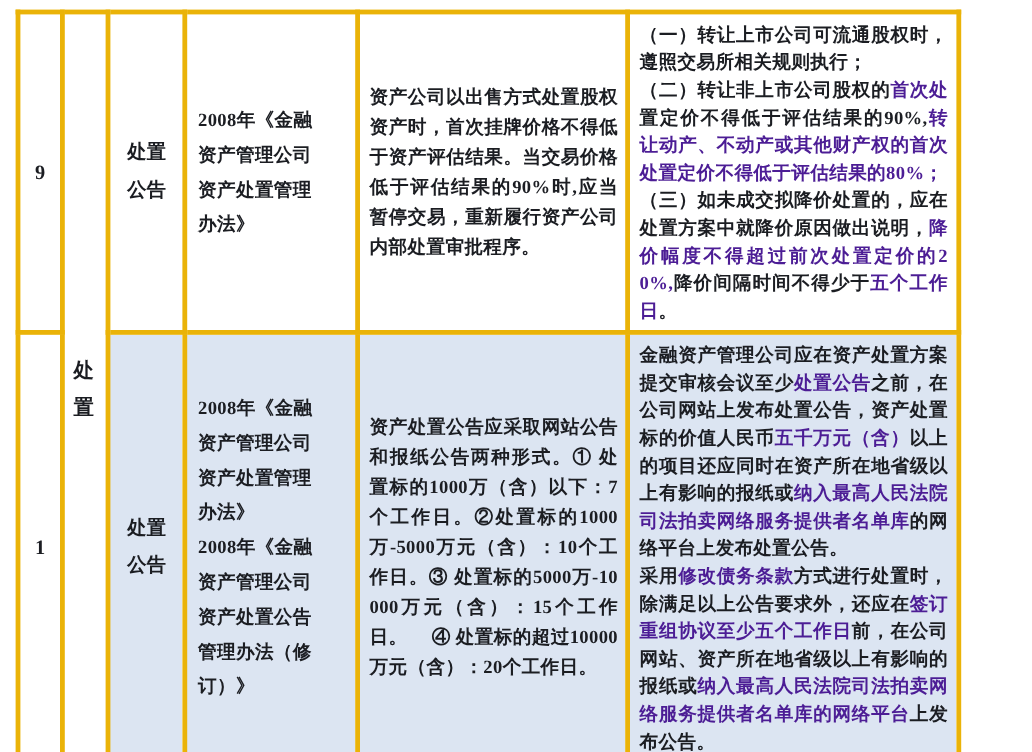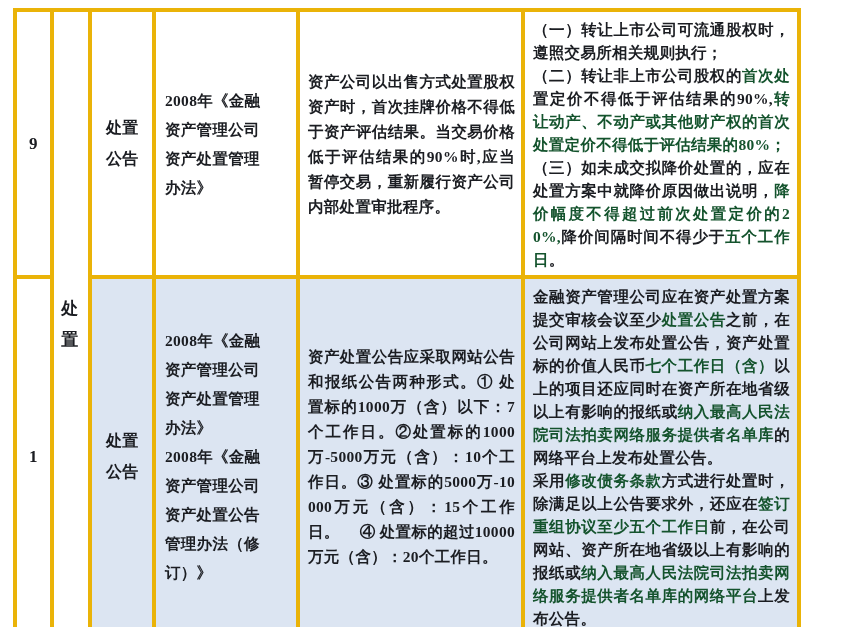--- a/index.html
+++ b/index.html
@@ -75,21 +75,21 @@
     white-space:pre-wrap;
     word-break:break-all;
     text-align:justify;
   }
   tr.row-blue td.cell-category,
   tr.row-blue td.cell-source,
   tr.row-blue td.cell-desc,
   tr.row-blue td.cell-detail {
     background:#dce5f2;
   }
-  .red { color:#14532d; }
+  .red { color:#4c1d95; }
 </style>
 </head>
 <body>
 
 <div class="page">
   <table class="doc-table">
     <colgroup>
       <col style="width:37px">
       <col style="width:38px">
       <col style="width:64px">
@@ -113,18 +113,18 @@
 （三）如未成交拟降价处置的，应在处置方案中就降价原因做出说明，</span><span class="red">降价幅度不得超过前次处置定价的20%,</span><span>降价间隔时间不得少于</span><span class="red">五个工作日</span><span>。</span></td>
     </tr>
     <tr class="row-blue" style="height:356px">
       <td class="cell-num">1</td>
       <td class="cell-category">
         <span class="two-char-wrap">处置公告</span>
       </td>
       <td class="cell-source">2008年《金融资产管理公司资产处置管理办法》
 2008年《金融资产管理公司资产处置公告管理办法（修订）》</td>
       <td class="cell-desc">资产处置公告应采取网站公告和报纸公告两种形式。① 处置标的1000万（含）以下：7个工作日。②处置标的1000万-5000万元（含）：10个工作日。③ 处置标的5000万-10000万元（含）：15个工作日。　 ④ 处置标的超过10000万元（含）：20个工作日。</td>
-      <td class="cell-detail"><span>金融资产管理公司应在资产处置方案提交审核会议至少</span><span class="red">处置公告</span><span>之前，在公司网站上发布处置公告，资产处置标的价值人民币</span><span class="red">七个工作日（含）</span><span>以上的项目还应同时在资产所在地省级以上有影响的报纸或</span><span class="red">纳入最高人民法院司法拍卖网络服务提供者名单库</span><span>的网络平台上发布处置公告。
+      <td class="cell-detail"><span>金融资产管理公司应在资产处置方案提交审核会议至少</span><span class="red">处置公告</span><span>之前，在公司网站上发布处置公告，资产处置标的价值人民币</span><span class="red">五千万元（含）</span><span>以上的项目还应同时在资产所在地省级以上有影响的报纸或</span><span class="red">纳入最高人民法院司法拍卖网络服务提供者名单库</span><span>的网络平台上发布处置公告。
 采用</span><span class="red">修改债务条款</span><span>方式进行处置时，除满足以上公告要求外，还应在</span><span class="red">签订重组协议至少五个工作日</span><span>前，在公司网站、资产所在地省级以上有影响的报纸或</span><span class="red">纳入最高人民法院司法拍卖网络服务提供者名单库的网络平台</span><span>上发布公告。</span></td>
     </tr>
   </tbody>
     </table>
 </div>
 
 </body></html>

